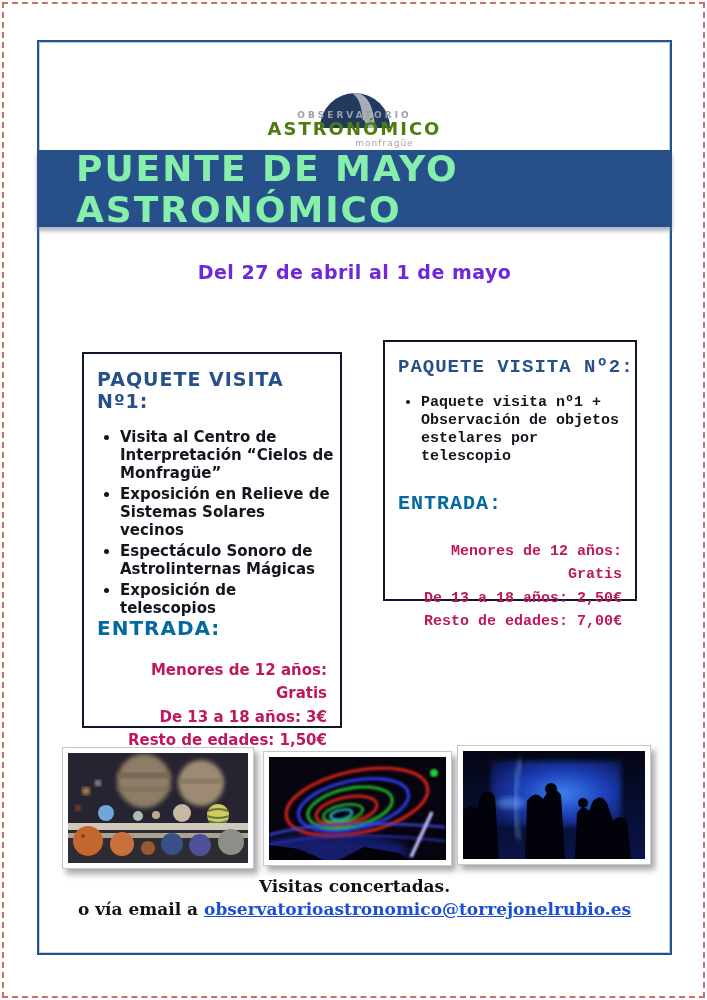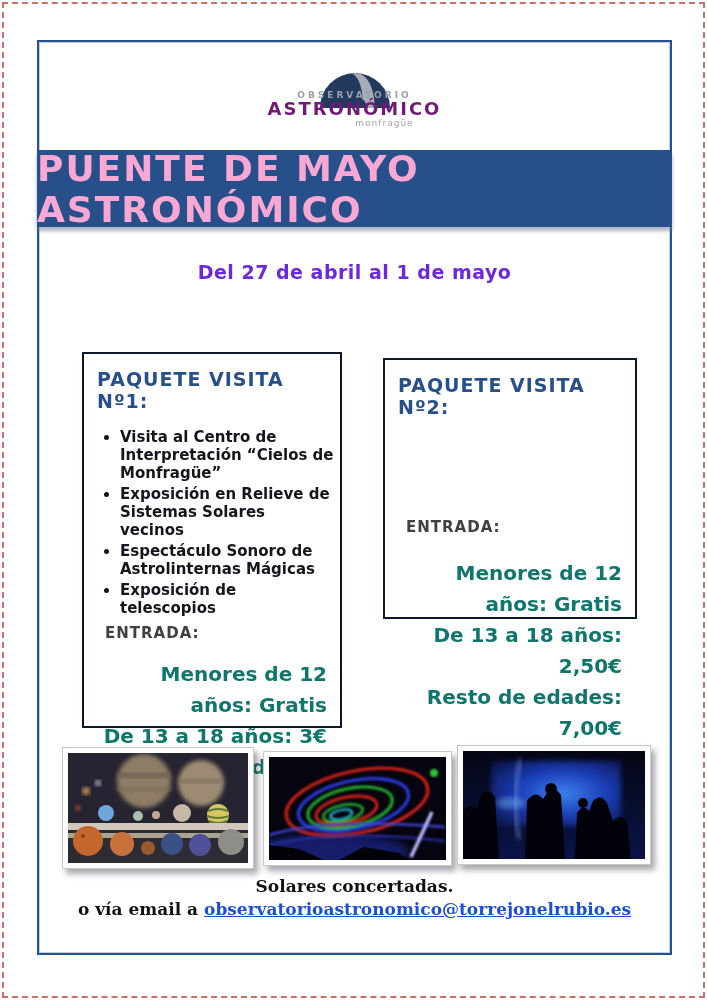--- a/index.html
+++ b/index.html
@@ -9,75 +9,76 @@
   }
   .page-border{
     position:absolute;inset:2px;border:2px dashed #cb7068;pointer-events:none;z-index:50;
   }
   .frame{
     position:absolute;left:37px;top:40px;width:631px;height:911px;
     border:2px solid #24528C;background:#ffffff;
     box-shadow:0 0 0 1px #c2cfe2 inset;
   }
   
-  .logo{position:absolute;top:4px;left:0;right:0;height:100px;text-align:center;}
+  .logo{position:absolute;top:24px;left:0;right:0;height:100px;text-align:center;}
   .logo svg{display:block;margin:0 auto;}
   .logo .obs{
     margin-top:-34px;font-size:9px;font-weight:bold;color:#9aa0a8;letter-spacing:3px;line-height:10px;
   }
   .logo .astro{
-    font-size:18px;font-weight:bold;color:#701a75;letter-spacing:2px;line-height:18px;position:relative;
+    font-size:18px;font-weight:bold;color:#4d7c0f;letter-spacing:2px;line-height:18px;position:relative;
   }
   .logo .monf{
     font-size:9px;color:#a0a4ab;letter-spacing:1px;line-height:10px;margin-left:60px;
   }
   
   .banner{
     position:absolute;left:-2px;right:-2px;top:108px;height:77px;background:#27508B;
     box-shadow:0 4px 4px rgba(110,120,145,.55);
     display:flex;align-items:center;justify-content:center;
   }
   .banner h1{
-    margin:0;color:#f9a8d4;font-size:36px;font-weight:bold;letter-spacing:2px;
+    margin:0;color:#86efac;font-size:36px;font-weight:bold;letter-spacing:2px;
     font-family:"DejaVu Sans","Liberation Sans",sans-serif;
+    padding-left:39px;
   }
   
   .date-line{
     position:absolute;left:0;right:0;text-align:center;color:#6d28d9;font-weight:bold;
     font-size:19px;letter-spacing:.5px;
   }
   .date-1{top:219px;}
   .date-2{top:261px;}
   
   .pkg{
     position:absolute;border:2px solid #0f172a;background:#ffffff;
   }
   .pkg-1{left:43px;top:310px;width:256px;height:372px;}
-  .pkg-2{left:344px;top:316px;width:250px;height:257px;}
+  .pkg-2{left:344px;top:298px;width:250px;height:257px;font-family:Liberation Mono, monospace;}
   .pkg h2{
     margin:14px 0 0 13px;font-size:19px;color:#27508B;font-weight:bold;letter-spacing:1px;
   }
   .pkg ul{
     margin:16px 6px 0 0;padding-left:36px;
   }
   .pkg li{
     font-size:15px;font-weight:bold;color:#15151f;line-height:1.2;margin-bottom:3px;
   }
   .pkg .entrada{
-    position:absolute;left:13px;margin:8px;font-size:15px;color:#404040;font-weight:bold;letter-spacing:1px;
+    position:absolute;left:13px;margin:0;font-size:20px;color:#0369a1;font-weight:bold;letter-spacing:1px;
   }
   .pkg-1 .entrada{top:262px;}
   .pkg-2 .entrada{top:150px;}
   .pkg .prices{
     position:absolute;right:13px;left:13px;text-align:right;
   }
   .pkg-1 .prices{top:305px;}
   .pkg-2 .prices{top:198px;}
   .pkg .prices div{
-    font-size:20px;font-weight:bold;color:#0f766e;line-height:1.55;
+    font-size:15px;font-weight:bold;color:#be185d;line-height:1.55;
   }
   
   .photo{
     position:absolute;background:#ffffff;border:1px solid #c8c8c8;padding:5px;
     box-shadow:4px 5px 6px rgba(60,60,70,.45);
   }
   .photo svg{display:block;}
   .photo-1{left:23px;top:705px;}
   .photo-2{left:224px;top:709px;}
   .photo-3{left:418px;top:703px;}
@@ -134,20 +135,23 @@
     <h2 class="entrada">ENTRADA:</h2>
     <div class="prices">
       <div>Menores de 12 años: Gratis</div>
       <div>De 13 a 18 años: 3€</div>
       <div>Resto de edades: 1,50€</div>
     </div>
   </div>
 
   <div class="pkg pkg-2">
     <h2>PAQUETE VISITA Nº2:</h2>
+    <ul>
+      <li>Paquete visita nº1 + Observación de objetos estelares por telescopio</li>
+    </ul>
     <h2 class="entrada">ENTRADA:</h2>
     <div class="prices">
       <div>Menores de 12 años: Gratis</div>
       <div>De 13 a 18 años: 2,50€</div>
       <div>Resto de edades: 7,00€</div>
     </div>
   </div>
 
   <div class="photo photo-1">
     <svg width="180" height="110" viewBox="0 0 180 110">
@@ -235,20 +239,20 @@
       <ellipse cx="48" cy="52" rx="14" ry="6" fill="#6aa8f0" opacity=".5" filter="url(#bl4)"></ellipse>
       <path d="M0,108 L0,60 Q8,52 14,58 L18,44 Q26,36 32,46 L36,108 Z" fill="#01020a"></path>
       <path d="M62,108 L64,50 Q72,38 80,48 L84,42 Q92,34 98,44 L102,108 Z" fill="#01020a"></path>
       <path d="M112,108 L114,62 Q120,52 126,60 L130,50 Q138,42 144,52 L150,70 Q158,62 164,70 L168,108 Z" fill="#01020a"></path>
       <circle cx="120" cy="52" r="5" fill="#01020a"></circle>
       <circle cx="88" cy="38" r="6" fill="#01020a"></circle>
     </svg>
   </div>
 
   <div class="footer">
-    <div>Solares concertadas.</div>
+    <div>Visitas concertadas.</div>
     <div>
       <span>o vía email a</span>
       <a href="#">observatorioastronomico@torrejonelrubio.es</a>
     </div>
   </div>
 
 </div>
 
 </body></html>

